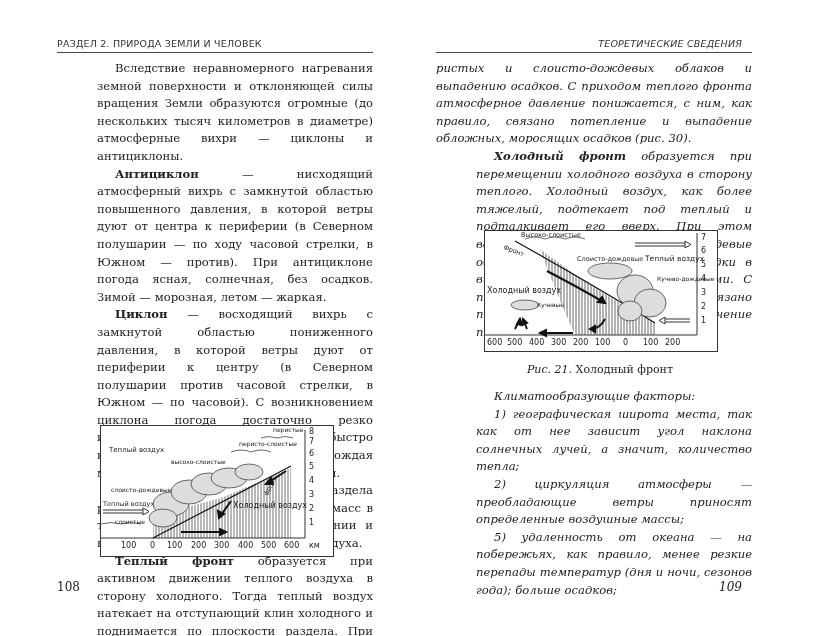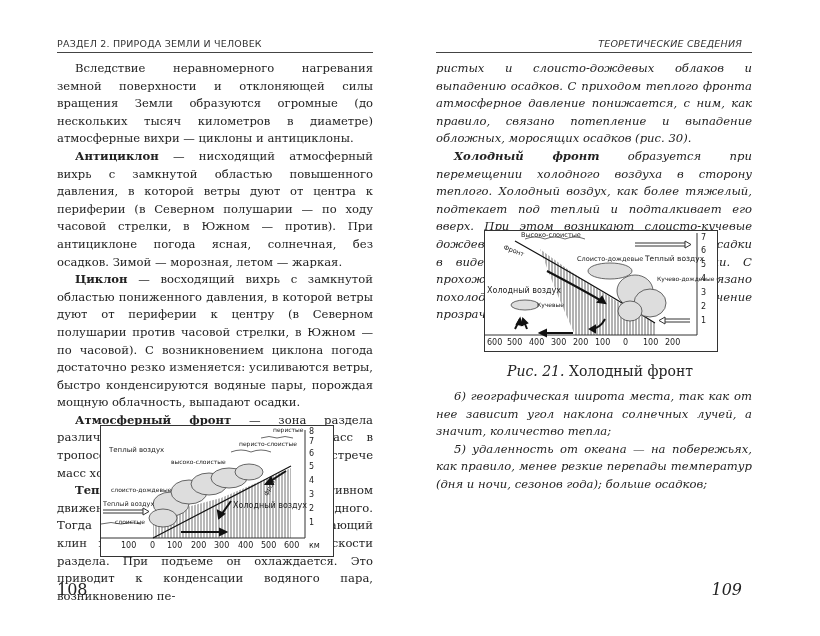--- a/index.html
+++ b/index.html
@@ -10,30 +10,30 @@
   .running-head{position:absolute;top:38px;font-family:"DejaVu Sans","Liberation Sans",sans-serif;font-size:9.5px;letter-spacing:0.2px;color:#333;}
   .left .running-head{left:57px;}
   .right .running-head{right:67px;}
   .rule{position:absolute;top:52px;height:0;border-top:1.2px solid #444;}
   .left .rule{left:57px;width:316px;}
   .right .rule{left:37px;width:316px;}
   .body-text{position:absolute;font-size:11.6px;line-height:17.6px;text-align:justify;}
   .left .body-text{left:57px;width:316px;top:60px;}
   .right .body-text{left:37px;width:316px;top:60px;}
   .p{margin:0;}
-  .ind{text-indent:18px;}
+  .ind{text-indent:18px;margin-left:40px;}
   b{font-weight:bold;}
   .figure{position:absolute;border:1.5px solid #333;background:#fff;}
   .fig20{left:100px;top:425px;width:232px;height:130px;}
   .fig21{left:484px;top:230px;width:232px;height:120px;}
-  .caption{position:absolute;font-size:14px;text-align:center;}
+  .caption{position:absolute;font-size:11px;text-align:center;}
   .caption i{font-style:italic;}
   .cap20{left:100px;top:565px;width:232px;}
   .cap21{left:484px;top:363px;width:232px;}
-  .page-num{position:absolute;top:580px;font-size:16px;}
+  .page-num{position:absolute;top:580px;font-size:12px;}
   .left .page-num{left:57px;}
   .right .page-num{right:67px;margin-left:39px;}
   svg text{font-family:"DejaVu Sans","Liberation Sans",sans-serif;}
 </style>
 </head>
 <body>
 
 <div class="page left">
   <div class="running-head">РАЗДЕЛ 2. ПРИРОДА ЗЕМЛИ И ЧЕЛОВЕК</div>
   <div class="rule"></div>
@@ -127,21 +127,23 @@
 
 <div class="page right">
   <div class="running-head">ТЕОРЕТИЧЕСКИЕ СВЕДЕНИЯ</div>
   <div class="rule"></div>
   <div class="body-text">
     <p class="p">ристых и слоисто-дождевых облаков и выпадению осадков. С приходом теплого фронта атмосферное давление понижается, с ним, как правило, связано потепление и выпадение обложных, моросящих осадков (рис. 30).</p>
     <p class="p ind"><b>Холодный фронт</b><span> образуется при перемещении холодного воздуха в сторону теплого. Холодный воздух, как более тяжелый, подтекает под теплый и подталкивает его вверх. При этом возникают слоисто-кучевые дождевые облака, из которых выпадают осадки в виде ливней со шквалами и грозами. С прохождением холодного фронта связано похолодание, усиление ветра и увеличение прозрачности воздуха (рис. 21).</span></p>
   </div>
 
   <div class="body-text" style="top:388px;">
-    <p class="p ind">6) географическая широта места, так как от нее зависит угол наклона солнечных лучей, а значит, количество тепла;</p>
+    <p class="p ind">Климатообразующие факторы:</p>
+    <p class="p ind">1) географическая широта места, так как от нее зависит угол наклона солнечных лучей, а значит, количество тепла;</p>
+    <p class="p ind">2) циркуляция атмосферы — преобладающие ветры приносят определенные воздушные массы;</p>
     <p class="p ind">5) удаленность от океана — на побережьях, как правило, менее резкие перепады температур (дня и ночи, сезонов года); больше осадков;</p>
   </div>
 
   <div class="page-num">109</div>
 </div>
 
 <div class="figure fig21">
   <svg width="232" height="120" viewBox="0 0 232 120">
     <defs>
       <pattern id="vlines2" width="3" height="10" patternUnits="userSpaceOnUse">

